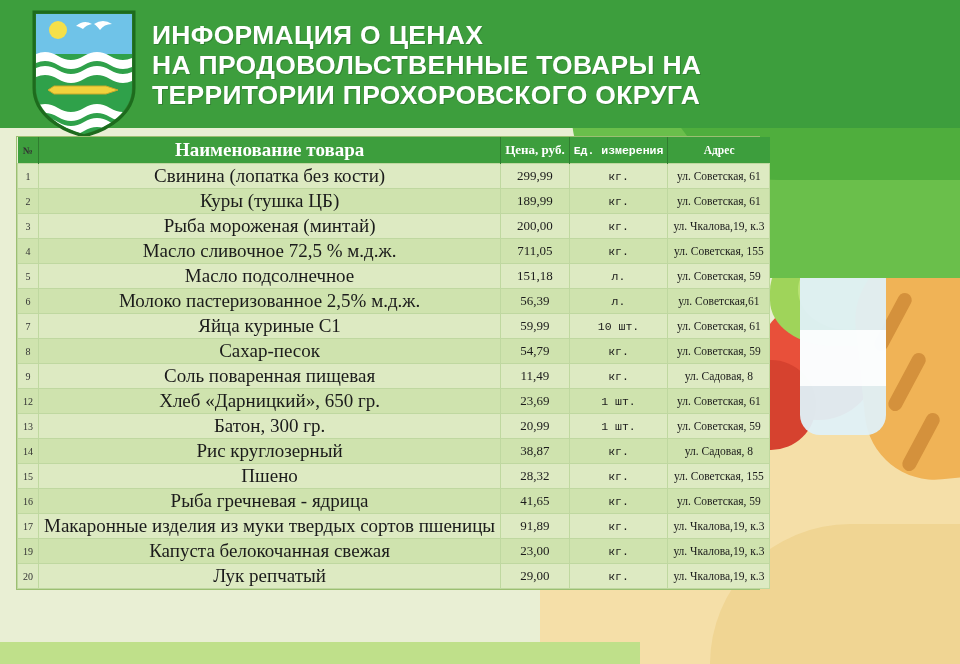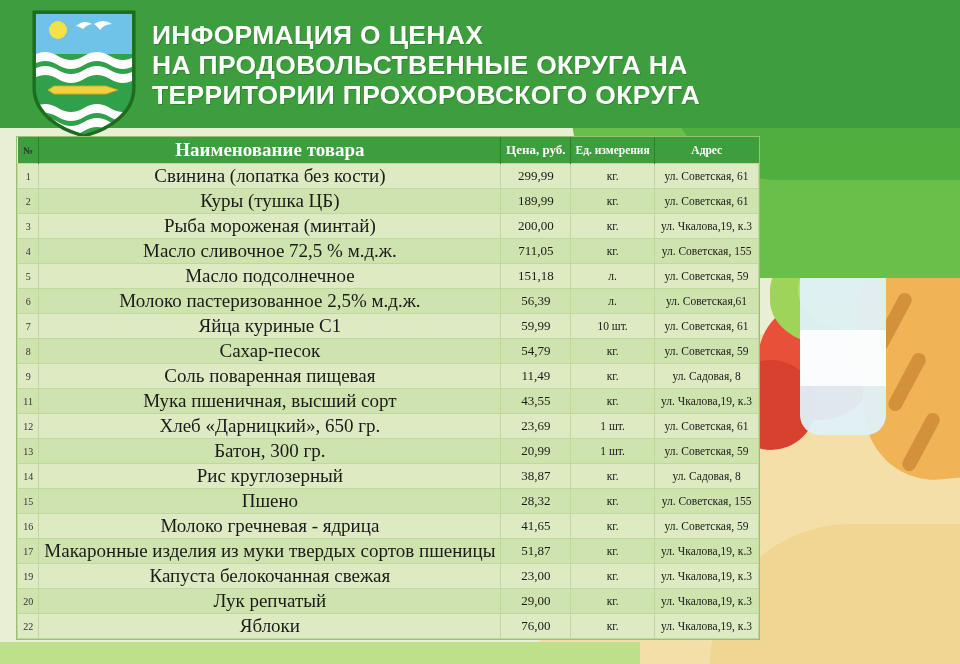--- a/index.html
+++ b/index.html
@@ -209,21 +209,21 @@
     border: 1px solid #bfd8a0;
     text-align: center;
     white-space: nowrap;
     overflow: hidden;
   }
   tbody tr:nth-child(odd) td  { background: #ddeac2; }
   tbody tr:nth-child(even) td { background: #cfe3ae; }
   .c-num   { width: 28px; font-size: 10px; color: #333; }
   .c-name  { width: 378px; font-size: 19px; }
   .c-price { width: 92px; font-size: 13px; }
-  .c-unit  { width: 98px; font-size: 11.5px; }
+  .c-unit  { width: 98px; font-size: 11.5px; font-family: Liberation Mono, monospace; }
   .c-addr  { width: 140px; font-size: 11.5px; margin-top: 35px; }
 </style>
 </head>
 <body>
 
 <div class="page">
 
   <div class="bg-green-body"></div>
   <div class="bg-light-panel"></div>
   <div class="bg-sand"></div>
@@ -271,21 +271,21 @@
       <path d="M0 98 q13 -8 26 0 t26 0 t26 0 t26 0 v9 q-13 8 -26 0 t-26 0 t-26 0 t-26 0 z" fill="#ffffff"></path>
       <path d="M0 112 q13 -8 26 0 t26 0 t26 0 t26 0 v9 q-13 8 -26 0 t-26 0 t-26 0 t-26 0 z" fill="#ffffff"></path>
 
       <path d="M22 84 h52 l12 -4 l-12 -4 h-52 l-6 4 z" fill="#f2d23c" stroke="#c9a92a" stroke-width="1"></path>
     </g>
     <path d="M2 2 H102 V78 C102 104 76 120 52 126 C28 120 2 104 2 78 Z" fill="none" stroke="#1d6b1d" stroke-width="3"></path>
   </svg>
 
   <div class="header-title">
     <div>ИНФОРМАЦИЯ О ЦЕНАХ</div>
-    <div>НА ПРОДОВОЛЬСТВЕННЫЕ ОКРУГА НА</div>
+    <div>НА ПРОДОВОЛЬСТВЕННЫЕ ТОВАРЫ НА</div>
     <div>ТЕРРИТОРИИ ПРОХОРОВСКОГО ОКРУГА</div>
   </div>
 
   <div class="table-wrap">
     <table>
       <thead>
         <tr>
           <th class="c-num">№</th>
           <th class="c-name">Наименование товара</th>
           <th class="c-price">Цена, руб.</th>
@@ -351,27 +351,20 @@
             <td class="c-addr">ул. Советская, 59</td>
           </tr>
           <tr>
             <td class="c-num">9</td>
             <td class="c-name">Соль поваренная пищевая</td>
             <td class="c-price">11,49</td>
             <td class="c-unit">кг.</td>
             <td class="c-addr">ул. Садовая, 8</td>
           </tr>
           <tr>
-            <td class="c-num">11</td>
-            <td class="c-name">Мука пшеничная, высший сорт</td>
-            <td class="c-price">43,55</td>
-            <td class="c-unit">кг.</td>
-            <td class="c-addr">ул. Чкалова,19, к.3</td>
-          </tr>
-          <tr>
             <td class="c-num">12</td>
             <td class="c-name">Хлеб «Дарницкий», 650 гр.</td>
             <td class="c-price">23,69</td>
             <td class="c-unit">1 шт.</td>
             <td class="c-addr">ул. Советская, 61</td>
           </tr>
           <tr>
             <td class="c-num">13</td>
             <td class="c-name">Батон, 300 гр.</td>
             <td class="c-price">20,99</td>
@@ -387,50 +380,43 @@
           </tr>
           <tr>
             <td class="c-num">15</td>
             <td class="c-name">Пшено</td>
             <td class="c-price">28,32</td>
             <td class="c-unit">кг.</td>
             <td class="c-addr">ул. Советская, 155</td>
           </tr>
           <tr>
             <td class="c-num">16</td>
-            <td class="c-name">Молоко гречневая - ядрица</td>
+            <td class="c-name">Рыба гречневая - ядрица</td>
             <td class="c-price">41,65</td>
             <td class="c-unit">кг.</td>
             <td class="c-addr">ул. Советская, 59</td>
           </tr>
           <tr>
             <td class="c-num">17</td>
             <td class="c-name">Макаронные изделия из муки твердых сортов пшеницы</td>
-            <td class="c-price">51,87</td>
+            <td class="c-price">91,89</td>
             <td class="c-unit">кг.</td>
             <td class="c-addr">ул. Чкалова,19, к.3</td>
           </tr>
           <tr>
             <td class="c-num">19</td>
             <td class="c-name">Капуста белокочанная свежая</td>
             <td class="c-price">23,00</td>
             <td class="c-unit">кг.</td>
             <td class="c-addr">ул. Чкалова,19, к.3</td>
           </tr>
           <tr>
             <td class="c-num">20</td>
             <td class="c-name">Лук репчатый</td>
             <td class="c-price">29,00</td>
             <td class="c-unit">кг.</td>
             <td class="c-addr">ул. Чкалова,19, к.3</td>
           </tr>
-          <tr>
-            <td class="c-num">22</td>
-            <td class="c-name">Яблоки</td>
-            <td class="c-price">76,00</td>
-            <td class="c-unit">кг.</td>
-            <td class="c-addr">ул. Чкалова,19, к.3</td>
-          </tr>
         </tbody>
     </table>
   </div>
 
 </div>
 
 </body></html>

